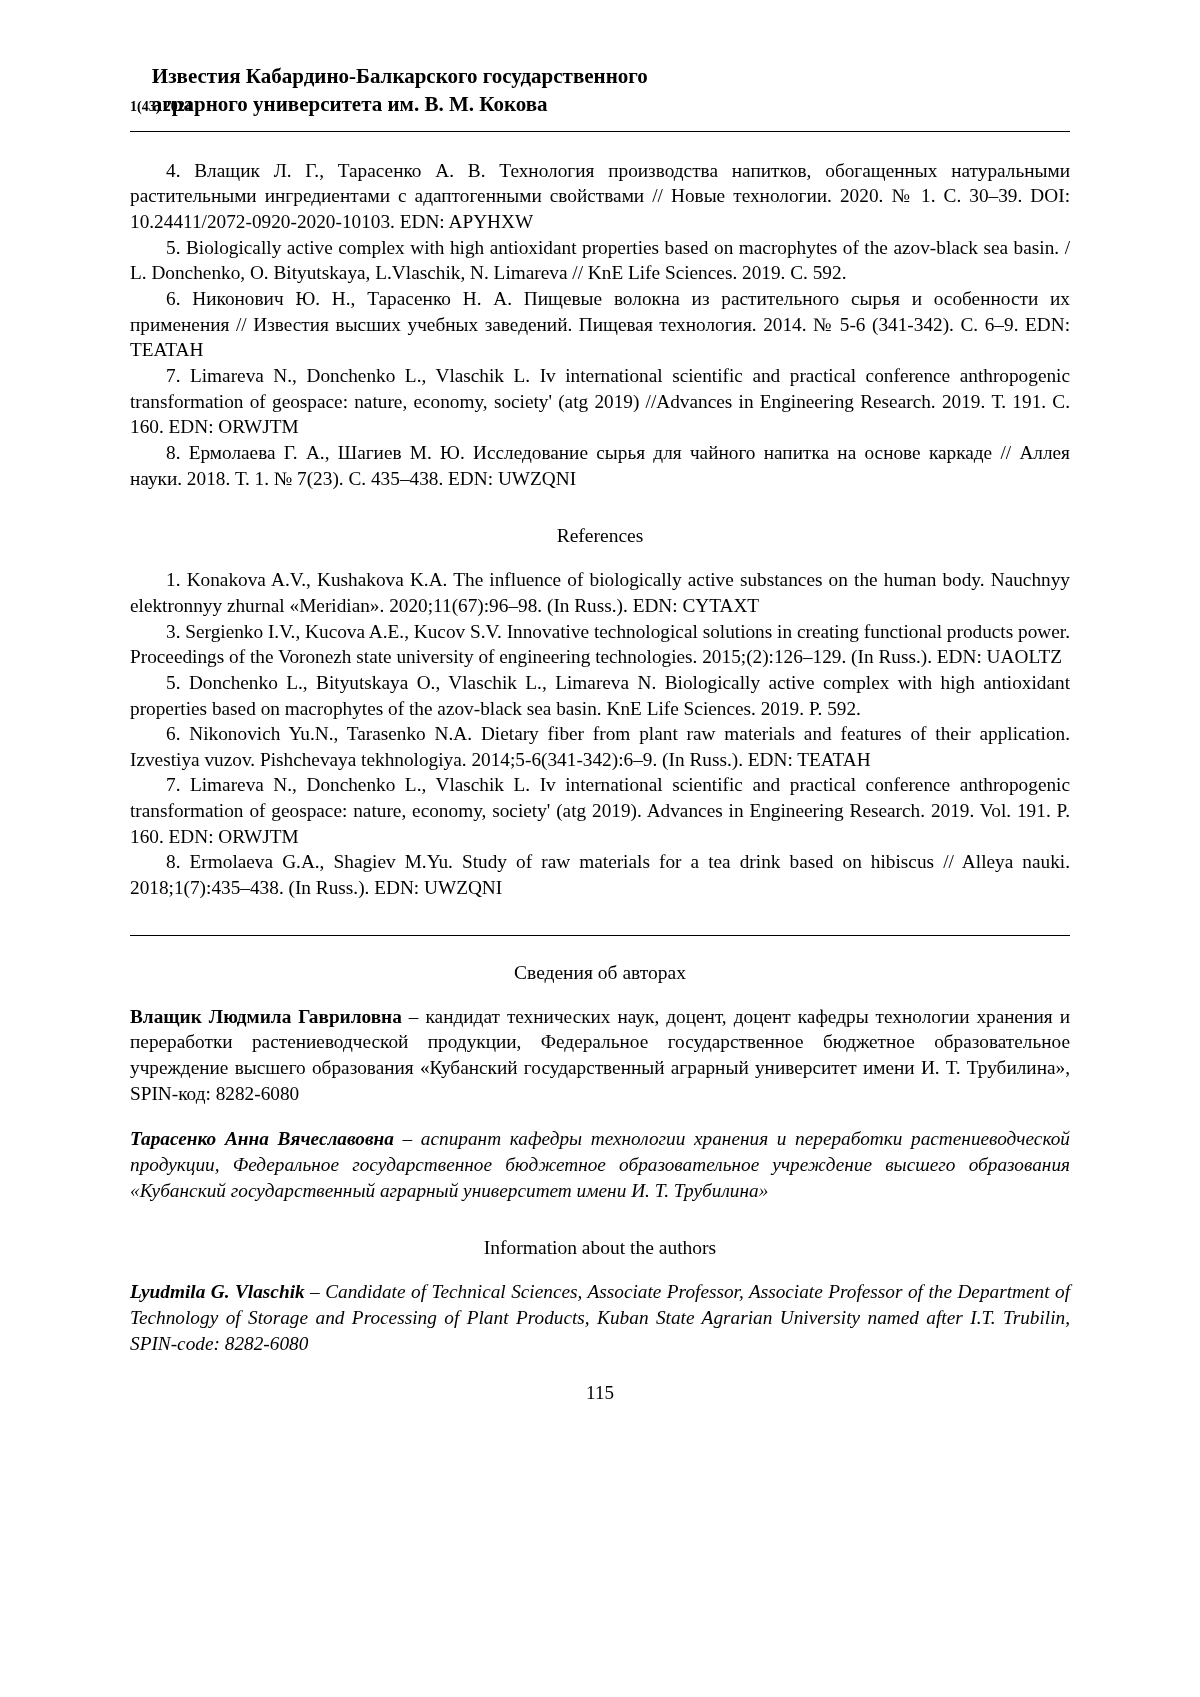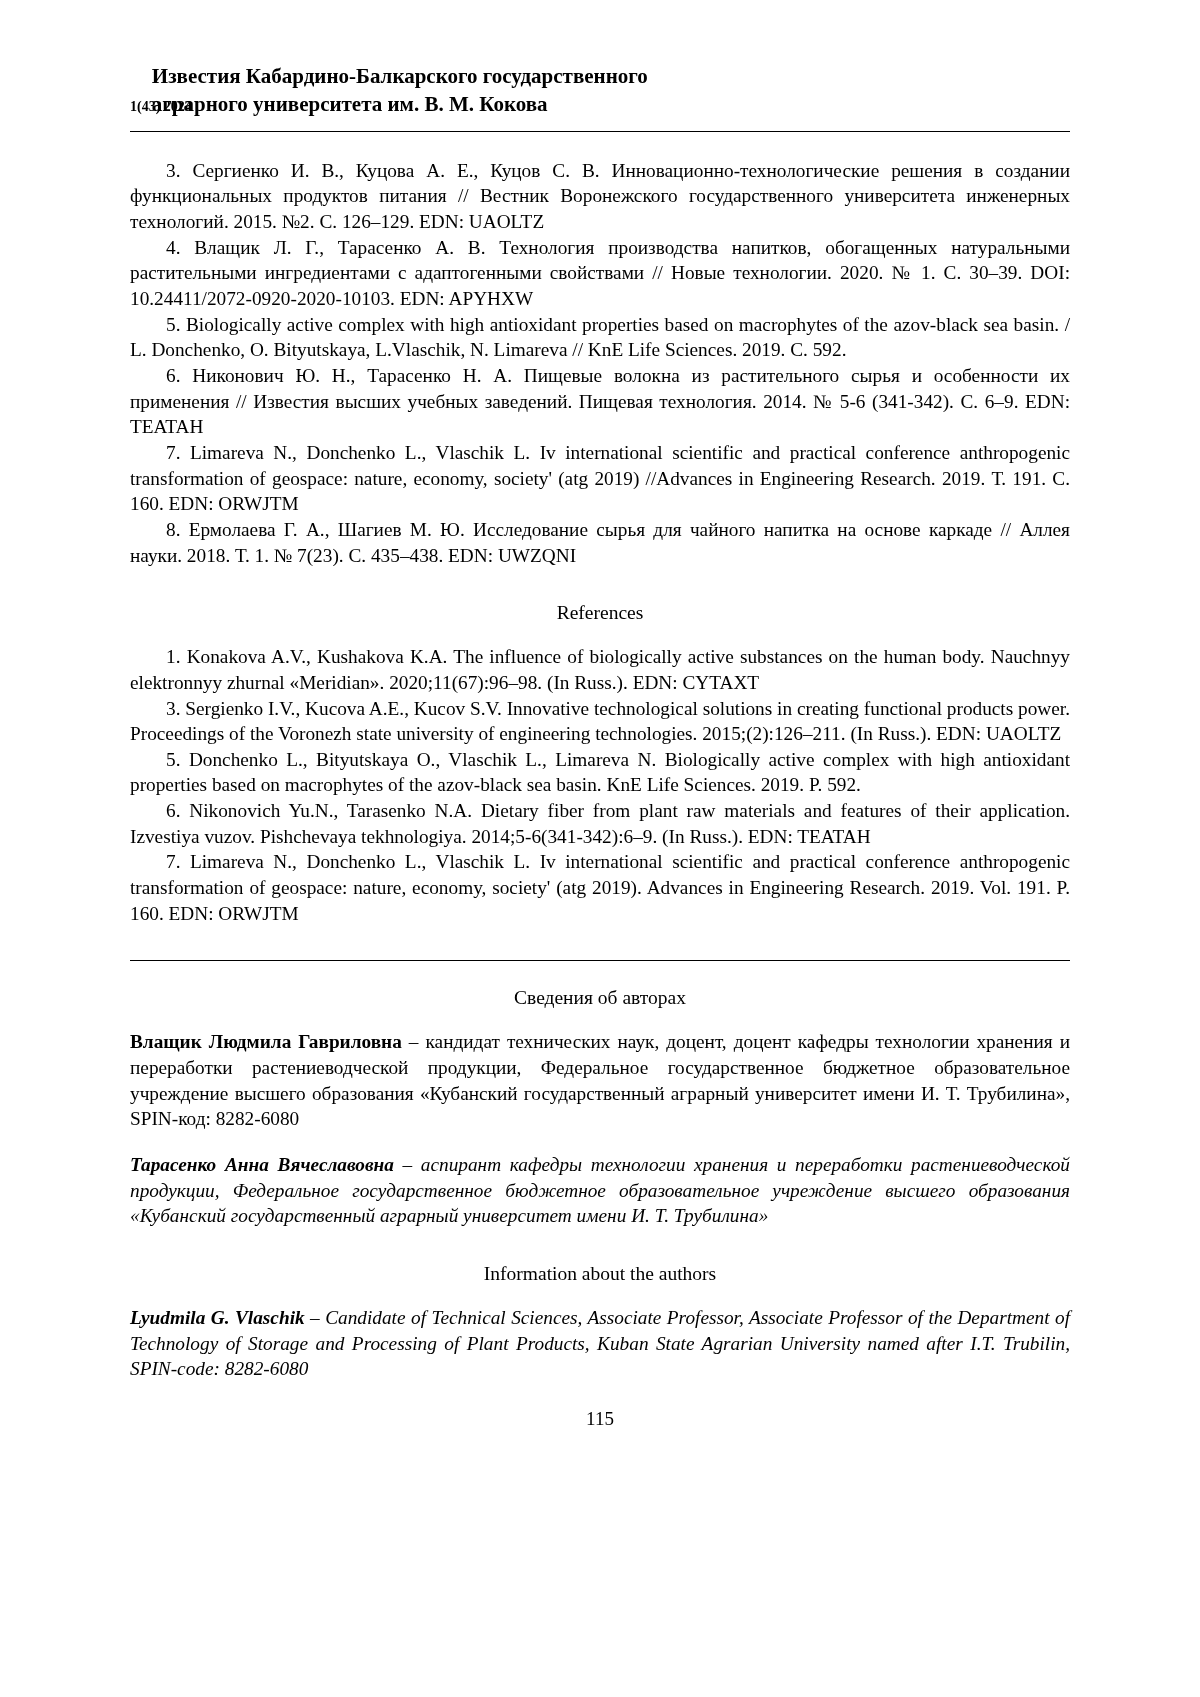--- a/index.html
+++ b/index.html
@@ -92,36 +92,36 @@
   <div class="masthead">
     <div class="issue">1(43) 2024</div>
     <div class="journal-title">
       <div>Известия Кабардино-Балкарского государственного</div>
       <div>аграрного университета им. В. М. Кокова</div>
     </div>
   </div>
   <hr class="rule">
 
   <div class="refs">
-    <p class="ref">3. Сергиенко И. В., Куцова А. Е., Куцов С. В. Инновационно-технологические решения в создании функциональных продуктов питания // Вестник Воронежского государственного университета инженерных технологий. 2015. №2. С. 126–129. EDN: UAOLTZ</p>
     <p class="ref">4. Влащик Л. Г., Тарасенко А. В. Технология производства напитков, обогащенных натуральными растительными ингредиентами с адаптогенными свойствами // Новые технологии. 2020. № 1. С. 30–39. DOI: 10.24411/2072-0920-2020-10103. EDN: APYHXW</p>
     <p class="ref">5.  Biologically active complex with high antioxidant properties based on macrophytes of the azov-black sea basin. / L. Donchenko, O. Bityutskaya, L.Vlaschik, N. Limareva // KnE Life Sciences. 2019. С. 592.</p>
     <p class="ref">6.  Никонович Ю. Н., Тарасенко Н. А. Пищевые волокна из растительного сырья и особенности их применения // Известия высших учебных заведений. Пищевая технология. 2014. № 5-6 (341-342). С. 6–9. EDN: TEATAH</p>
     <p class="ref">7.  Limareva N., Donchenko L., Vlaschik L. Iv international scientific and practical conference anthropogenic transformation of geospace: nature, economy, society' (atg 2019) //Advances in Engineering Research. 2019. Т. 191. С. 160. EDN: ORWJTM</p>
     <p class="ref">8.  Ермолаева Г. А., Шагиев М. Ю. Исследование сырья для чайного напитка на основе каркаде // Аллея науки. 2018. Т. 1. № 7(23). С. 435–438. EDN: UWZQNI</p>
   </div>
 
   <div class="section-title">References</div>
 
   <div>
     <p class="ref">1.   Konakova A.V., Kushakova K.A. The influence of biologically active substances on the human body. Nauchnyy elektronnyy zhurnal «Meridian». 2020;11(67):96–98. (In Russ.). EDN: CYTAXT</p>
-    <p class="ref">3.   Sergienko I.V., Kucova A.E., Kucov S.V. Innovative technological solutions in creating functional products power. Proceedings of the Voronezh state university of engineering technologies. 2015;(2):126–211. (In Russ.). EDN: UAOLTZ</p>
+    <p class="ref">3.   Sergienko I.V., Kucova A.E., Kucov S.V. Innovative technological solutions in creating functional products power. Proceedings of the Voronezh state university of engineering technologies. 2015;(2):126–129. (In Russ.). EDN: UAOLTZ</p>
     <p class="ref">5.   Donchenko L., Bityutskaya O., Vlaschik L., Limareva N. Biologically active complex with high antioxidant properties based on macrophytes of the azov-black sea basin. KnE Life Sciences. 2019. P. 592.</p>
     <p class="ref">6.   Nikonovich Yu.N., Tarasenko N.A. Dietary fiber from plant raw materials and features of their application. Izvestiya vuzov. Pishchevaya tekhnologiya. 2014;5-6(341-342):6–9. (In Russ.). EDN: TEATAH</p>
     <p class="ref">7.   Limareva N., Donchenko L., Vlaschik L. Iv international scientific and practical conference anthropogenic transformation of geospace: nature, economy, society' (atg 2019). Advances in Engineering Research. 2019. Vol. 191. P. 160. EDN: ORWJTM</p>
+    <p class="ref">8.   Ermolaeva G.A., Shagiev M.Yu. Study of raw materials for a tea drink based on hibiscus // Alleya nauki. 2018;1(7):435–438. (In Russ.). EDN: UWZQNI</p>
   </div>
 
   <hr class="divider">
 
   <div class="section-title" style="margin-top:0;">Сведения об авторах</div>
 
   <div class="authors-block">
     <p><b>Влащик Людмила Гавриловна</b><span> – кандидат технических наук, доцент, доцент кафедры технологии хранения и переработки растениеводческой продукции, Федеральное государственное бюджетное образовательное учреждение высшего образования «Кубанский государственный аграрный университет имени И. Т. Трубилина», SPIN-код: 8282-6080</span></p>
     <p><b>Тарасенко Анна Вячеславовна</b><span> – аспирант кафедры технологии хранения и переработки растениеводческой продукции, Федеральное государственное бюджетное образовательное учреждение высшего образования «Кубанский государственный аграрный университет имени И. Т. Трубилина»</span></p>
   </div>

